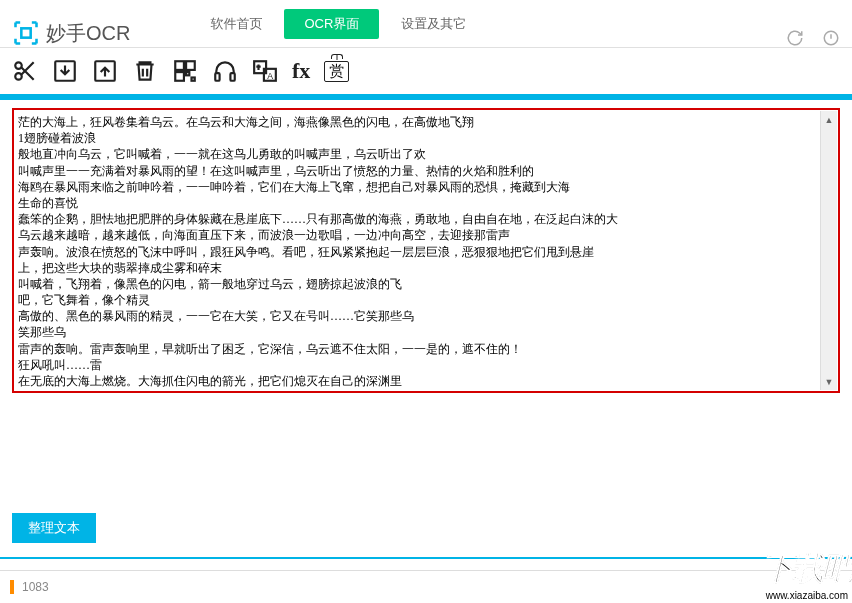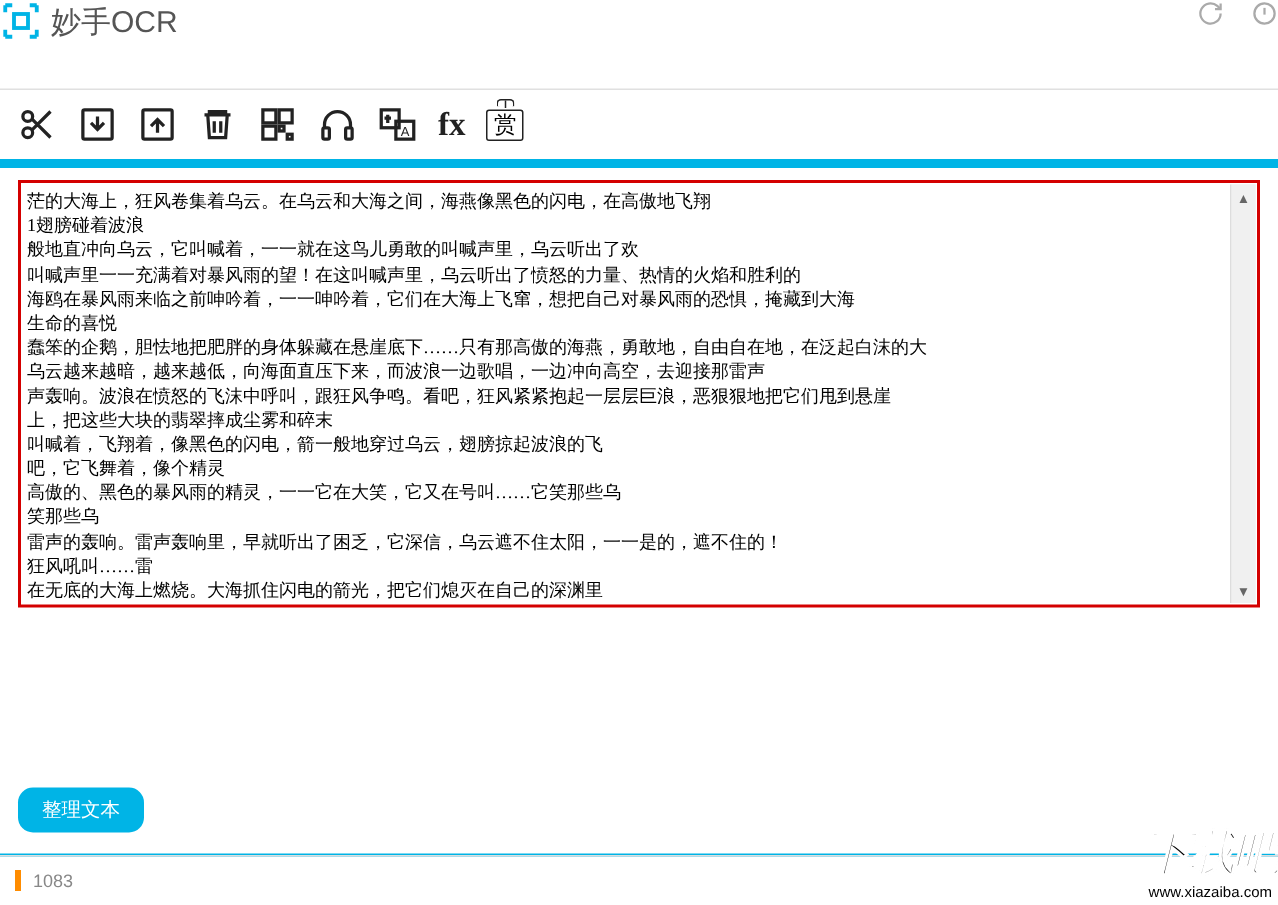--- a/index.html
+++ b/index.html
@@ -1,18 +1,18 @@
 <!DOCTYPE html>
 <html><head>
 <meta charset="utf-8">
 <style>
 * { margin: 0; padding: 0; box-sizing: border-box; }
 body { font-family: "Microsoft YaHei", Arial, sans-serif; font-size: 12px; background: #fff; width: 852px; height: 603px; overflow: hidden; position: relative; }
 
-.titlebar { height: 60px; border-bottom: 1px solid #e0e0e0; display: flex; align-items: flex-start; padding: 0 0; }
+.titlebar { height: 48px; border-bottom: 1px solid #e0e0e0; display: flex; align-items: flex-end; padding: 0 12px; }
 .logo-wrap { display: flex; align-items: center; gap: 6px; }
 .logo-icon { width: 28px; height: 28px; color: #00b4e6; }
 .app-title { font-size: 20px; color: #555; font-weight: 400; }
 .tabs { display: flex; margin-left: 60px; height: 100%; align-items: center; gap: 2px; }
 .tab { padding: 6px 20px; color: #666; cursor: pointer; font-size: 13px; }
 .tab.active { background: #00c97b; color: #fff; border-radius: 2px; }
 .titlebar-right { margin-left: auto; display: flex; gap: 18px; color: #aaa; }
 .tb-icon { width: 18px; height: 18px; cursor: pointer; }
 
 .toolbar { height: 46px; display: flex; align-items: center; padding: 0 12px; gap: 14px; }
@@ -26,38 +26,43 @@
 .separator-thin { height: 2px; background: #00b4e6; margin-top: 4px; }
 
 .content-area { padding: 8px 12px 0 12px; }
 .textbox-wrap { border: 2px solid #d40000; background: #fff; position: relative; height: 285px; }
 .textbox { width: 100%; height: 100%; padding: 4px 20px 4px 4px; font-size: 12px; color: #000; line-height: 1.35; white-space: pre-wrap; overflow: hidden; font-family: SimSun, serif; }
 .scrollbar { position: absolute; right: 1px; top: 1px; bottom: 1px; width: 17px; background: #f0f0f0; border-left: 1px solid #ddd; }
 .sb-arrow { height: 17px; background: #f0f0f0; display: flex; align-items: center; justify-content: center; color: #666; font-size: 9px; }
 .sb-track { position: absolute; top: 17px; bottom: 17px; left: 0; right: 0; background: #f0f0f0; }
 
 .bottom-btn-area { padding: 10px 12px; margin-top: 110px; }
-.btn-organize { background: #00b4e6; color: #fff; border: none; padding: 6px 16px; font-size: 13px; cursor: pointer; border-radius: 10px; }
+.btn-organize { background: #00b4e6; color: #fff; border: none; padding: 6px 16px; font-size: 13px; cursor: pointer; border-radius: 0; }
 
 .statusbar { position: absolute; bottom: 0; left: 0; right: 0; height: 28px; border-top: 1px solid #ddd; display: flex; align-items: center; padding: 16px 10px; color: #888; font-size: 12px; }
 .status-mark { width: 4px; height: 14px; background: #ff8c00; margin-right: 8px; }
 
 .watermark { position: absolute; right: 0; bottom: 12px; font-size: 32px; font-weight: 700; color: #000; font-style: italic; letter-spacing: -2px; -webkit-text-stroke: 1px #fff; pointer-events: none; }
 .watermark-sub { position: absolute; right: 2px; bottom: 2px; font-size: 10px; color: #000; background: #fff; padding: 0 2px; pointer-events: none; }
 </style>
 </head>
 <body>
 
 <div class="titlebar">
   <div class="logo-wrap">
     <svg class="logo-icon" viewBox="0 0 24 24" fill="none" stroke="currentColor" stroke-width="2.2">
       <path d="M3 3 L3 7 M3 3 L7 3 M21 3 L17 3 M21 3 L21 7 M3 21 L3 17 M3 21 L7 21 M21 21 L21 17 M21 21 L17 21"></path>
       <rect x="8" y="8" width="8" height="8"></rect>
     </svg>
     <span class="app-title">妙手OCR</span>
+  </div>
+  <div class="tabs">
+    <div class="tab">软件首页</div>
+    <div class="tab active">OCR界面</div>
+    <div class="tab">设置及其它</div>
   </div>
   <div class="titlebar-right">
     <svg class="tb-icon" viewBox="0 0 24 24" fill="none" stroke="currentColor" stroke-width="2">
         <path d="M21 12a9 9 0 1 1-3-6.7L21 8"></path>
         <path d="M21 3v5h-5"></path>
       </svg>
     <svg class="tb-icon" viewBox="0 0 24 24" fill="none" stroke="currentColor" stroke-width="2">
         <circle cx="12" cy="12" r="9"></circle>
         <path d="M12 7v6"></path>
       </svg>

